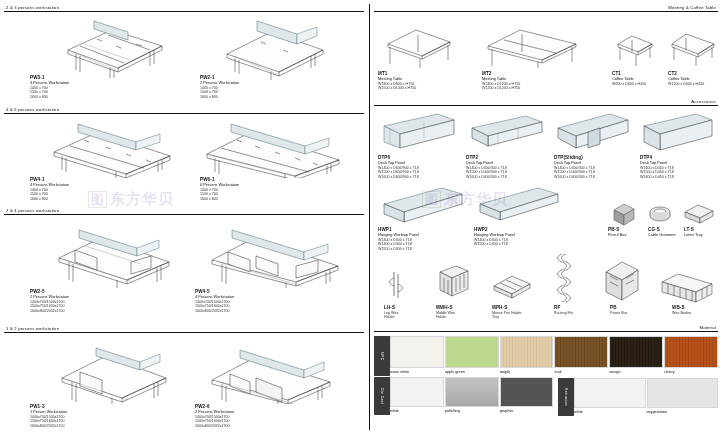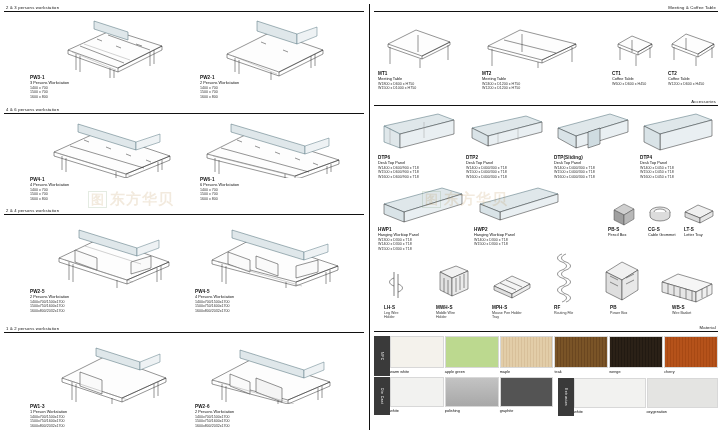--- a/index.html
+++ b/index.html
@@ -44,21 +44,21 @@
   svg { display:block; }
   .ld { stroke:#2b2b2b; stroke-width:.5; fill:none; }
   .ld-lite { stroke:#8e8e8e; stroke-width:.4; fill:none; }
   .ld-panel { fill:#dfe7ea; stroke:#4a6a74; stroke-width:.5; }
   .ld-panel2 { fill:#eef2f4; stroke:#5a7a84; stroke-width:.5; }
   .ld-grey { fill:#cfcfcf; stroke:#4a4a4a; stroke-width:.5; }
 
   
   .watermark {
     position:absolute; opacity:.13; pointer-events:none;
-    font-family:Liberation Serif, serif; color:#a16207;
+    font-family:Liberation Serif, serif; color:#4c1d95;
     font-weight:bold; white-space:nowrap;
   }
   .wm-box { display:inline-block; border:1.6px solid #3a6b2a; padding:1px 2px; margin-right:3px; font-size:13px; line-height:13px;}
   .wm-text { font-size:15px; letter-spacing:1px; }
 
   
   .mat-wrap { position:absolute; left:0; right:0; }
   .mat-row { display:flex; align-items:stretch; height:40px; margin-bottom:1px; }
   .mat-tag {
     width:16px; flex:0 0 16px; background:#3a3a3a; color:#fff;

